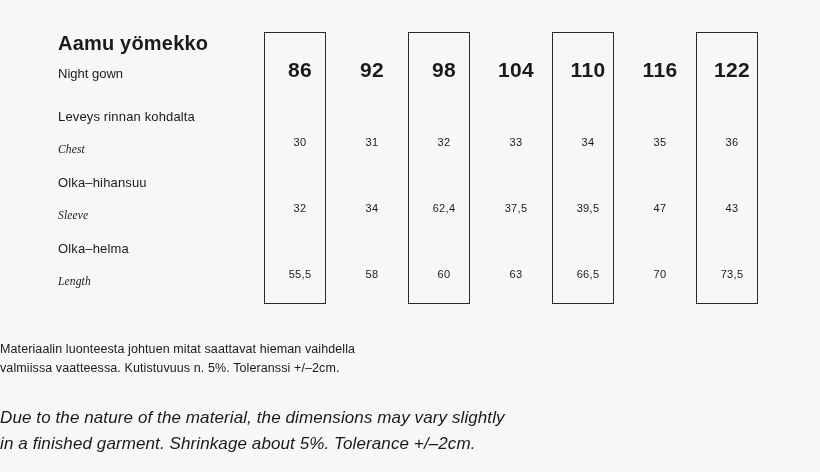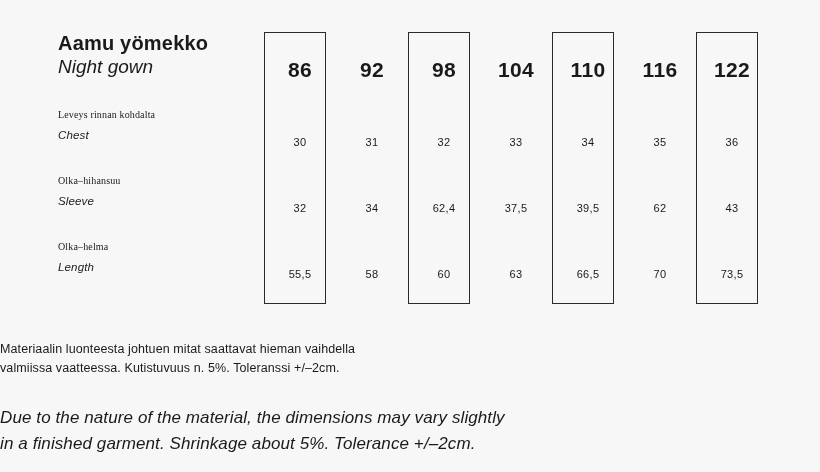--- a/index.html
+++ b/index.html
@@ -55,46 +55,45 @@
   
   tr.header-row td { height: 76px; }
   .title {
     font-size: 20px;
     font-weight: bold;
     letter-spacing: 0.2px;
     line-height: 1.15;
     margin: 0;
   }
   .subtitle {
-    font-size: 19px;
-    font-style: italic;
+    font-size: 13px;
     font-weight: normal;
     line-height: 1.3;
-    margin-top: 0;
+    margin-top: 11px;
   }
   .size-head {
     font-size: 21px;
     font-weight: bold;
     letter-spacing: 0.3px;
   }
 
   
   tr.meas-row td { height: 66px; }
   .meas-fi {
-    font-size: 10px;
+    font-size: 13px;
     line-height: 1.35;
     letter-spacing: 0.15px;
-    font-family: Liberation Serif, serif;
   }
   .meas-en {
     font-size: 11.5px;
     font-style: italic;
     line-height: 1.35;
     letter-spacing: 0.15px;
-    margin-top: 6px;
+    margin-top: 16px;
+    font-family: Liberation Serif, serif;
   }
   .value {
     font-size: 11px;
     letter-spacing: 0.3px;
   }
 
   
   .hl-box {
     position: absolute;
     top: 32px;
@@ -179,21 +178,21 @@
         <tr class="meas-row">
           <td class="rowlabel">
             <div class="meas-fi">Olka–hihansuu</div>
             <div class="meas-en">Sleeve</div>
           </td>
           <td class="sizecell"><span class="value">32</span></td>
           <td class="sizecell"><span class="value">34</span></td>
           <td class="sizecell"><span class="value">62,4</span></td>
           <td class="sizecell"><span class="value">37,5</span></td>
           <td class="sizecell"><span class="value">39,5</span></td>
-          <td class="sizecell"><span class="value">62</span></td>
+          <td class="sizecell"><span class="value">47</span></td>
           <td class="sizecell"><span class="value">43</span></td>
         </tr>
 
         <tr class="meas-row">
           <td class="rowlabel">
             <div class="meas-fi">Olka–helma</div>
             <div class="meas-en">Length</div>
           </td>
           <td class="sizecell"><span class="value">55,5</span></td>
           <td class="sizecell"><span class="value">58</span></td>

